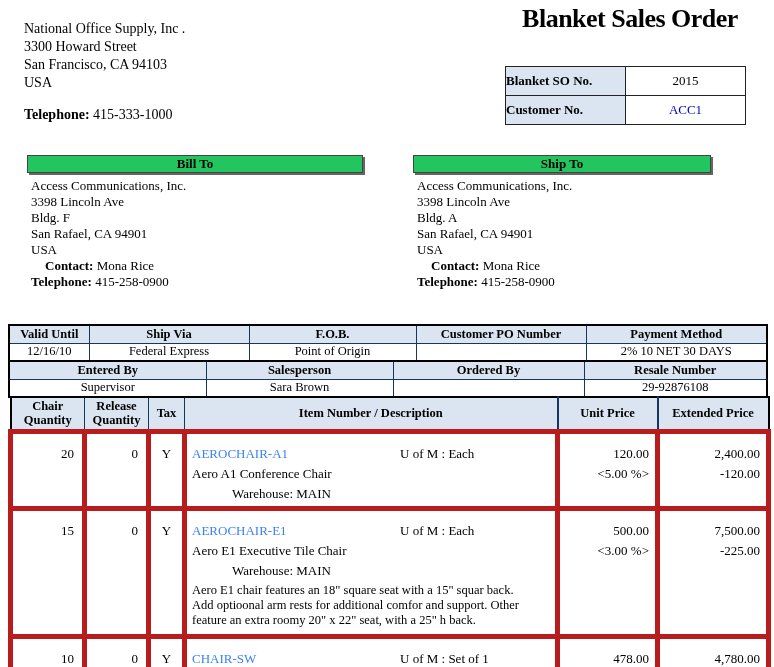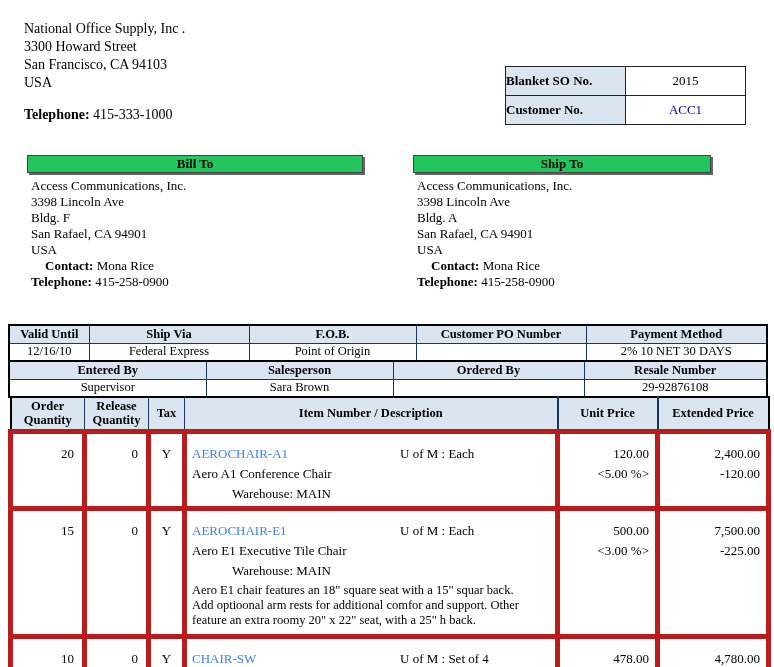--- a/index.html
+++ b/index.html
@@ -71,20 +71,21 @@
     <div>National Office Supply, Inc .</div>
     <div>3300 Howard Street</div>
     <div>San Francisco, CA 94103</div>
     <div>USA</div>
     <div class="tel">
       <span class="bold">Telephone:</span>
       <span>415-333-1000</span>
     </div>
   </div>
 
+  <div class="title">Blanket Sales Order</div>
 
   <table class="so-table">
     <tbody>
         <tr>
       <td class="lbl">Blanket SO No.</td>
       <td class="val">2015</td>
     </tr>
     <tr>
       <td class="lbl">Customer No.</td>
       <td class="val link">ACC1</td>
@@ -179,21 +180,21 @@
     <colgroup>
         <col style="width:74px">
         <col style="width:64px">
         <col style="width:36px">
         <col style="width:373px">
         <col style="width:100px">
         <col style="width:111px">
       </colgroup>
     <tbody>
         <tr>
-      <th>Order Quantity</th>
+      <th>Chair Quantity</th>
       <th>Release Quantity</th>
       <th>Tax</th>
       <th>Item Number / Description</th>
       <th class="col-unit">Unit Price</th>
       <th class="col-ext">Extended Price</th>
     </tr>
 
     <tr class="r1">
       <td class="qty">20</td>
       <td class="qty">0</td>
@@ -239,21 +240,21 @@
       </td>
     </tr>
 
     <tr class="r3">
       <td class="qty">10</td>
       <td class="qty">0</td>
       <td class="tax">Y</td>
       <td class="desc">
         <div class="dline1">
           <span class="item-no">CHAIR-SW</span>
-          <span class="uom">U of M : Set of 4</span>
+          <span class="uom">U of M : Set of 1</span>
         </div>
         <div class="dname">Office Chair - Swivel Grey</div>
         <div class="wh">Warehouse: MAIN</div>
       </td>
       <td class="money col-unit">
         <div>478.00</div>
         <div>&lt;5.00 %&gt;</div>
       </td>
       <td class="money col-ext">
         <div>4,780.00</div>

